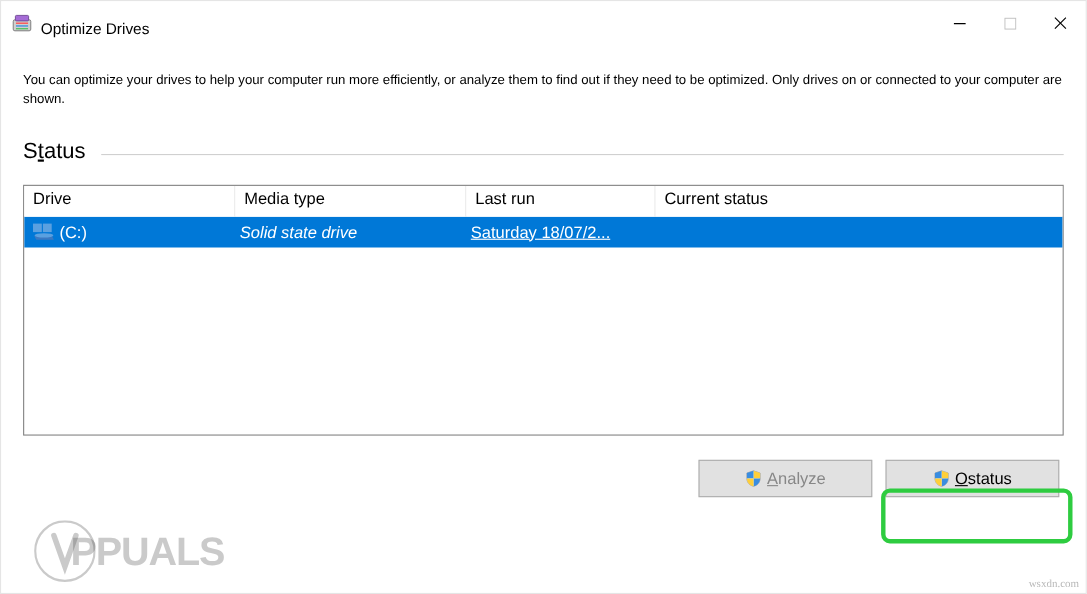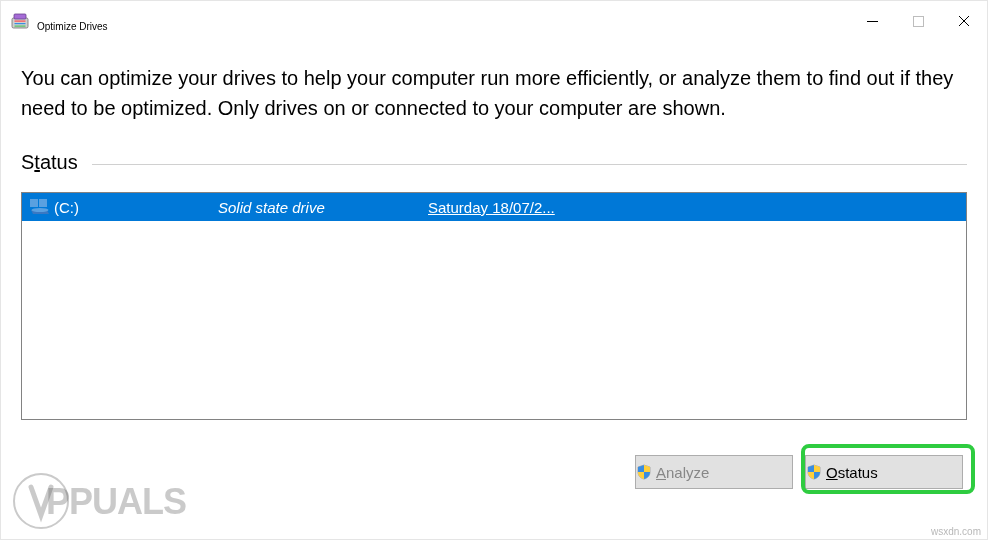--- a/index.html
+++ b/index.html
@@ -17,37 +17,37 @@
     .titlebar {
       height: 40px;
       display: flex;
       align-items: center;
       padding-left: 10px;
     }
     .titlebar .app-icon {
       width: 18px; height: 18px; margin-right: 8px;
       display: inline-flex; align-items: center; justify-content: center;
     }
-    .titlebar .title { font-size: 10px; margin-top: 10px; }
+    .titlebar .title { font-size: 14px; margin-top: 10px; }
     .win-controls {
       margin-left: auto;
       display: flex;
       height: 100%;
     }
     .win-btn {
       width: 46px;
       height: 40px;
       display: flex;
       align-items: center;
       justify-content: center;
       color: #000;
     }
     .win-btn.disabled { color: #bdbdbd; }
     .content { padding: 22px 20px 0 20px; }
-    .desc { line-height: 1.5; font-size: 20px; margin-bottom: 28px; }
+    .desc { line-height: 1.5; font-size: 12px; margin-bottom: 28px; }
     .section-row {
       display: flex;
       align-items: center;
       margin-bottom: 18px;
     }
     .section-label { font-size: 20px; }
     .section-label .accel { text-decoration: underline; }
     .section-line {
       flex: 1;
       height: 1px;
@@ -100,56 +100,56 @@
     }
     .btn {
       width: 158px;
       height: 34px;
       border: 1px solid #adadad;
       background: #e1e1e1;
       font-family: inherit;
       font-size: 15px;
       display: flex;
       align-items: center;
+      justify-content: center;
       gap: 4px;
-      margin-top: 13px;
     }
     .btn.disabled { color: #878787; }
     .btn .accel { text-decoration: underline; }
     .highlight {
       position: absolute;
       left: 800px;
       top: 443px;
       width: 174px;
       height: 50px;
       border: 4px solid #2ecc40;
       border-radius: 8px;
       pointer-events: none;
     }
     .watermark {
       position: absolute;
-      left: 0;
+      left: 18px;
       bottom: 0;
       width: 210px;
       height: 90px;
       pointer-events: none;
     }
     .wm-text {
       position:absolute; left:45px; bottom:16px;
       font-size: 36px; font-weight: 700; letter-spacing: -1px;
       color: rgba(80,80,80,0.3);
       font-family: Arial, sans-serif;
     }
     .wm-circle {
       position:absolute; left:12px; bottom:10px;
       width:56px; height:56px;
     }
     .sourcetag{
       position:absolute; right:6px; bottom:2px;
-      font-size:10px; color:#b8b8b8; font-family: Liberation Sans, sans-serif;
+      font-size:10px; color:#b8b8b8; font-family: Liberation Serif, serif;
     }
   </style>
 </head>
 <body>
 
 <div class="titlebar">
   <span class="app-icon">
     <svg width="18" height="18" viewBox="0 0 18 18">
       <rect x="1" y="6" width="16" height="10" rx="1.5" fill="#d0d0d0" stroke="#707070" stroke-width="0.8"></rect>
       <rect x="3" y="2" width="12" height="5" rx="1" fill="#a56cd6" stroke="#6a4390" stroke-width="0.8"></rect>
@@ -181,20 +181,26 @@
 
 <div class="content">
   <p class="desc">You can optimize your drives to help your computer run more efficiently, or analyze them to find out if they need to be optimized. Only drives on or connected to your computer are shown.</p>
 
   <div class="section-row">
     <span class="section-label"><span>S</span><span class="accel">t</span><span>atus</span></span>
     <div class="section-line"></div>
   </div>
 
   <div class="list-box">
+    <div class="list-header">
+      <div class="col col-drive">Drive</div>
+      <div class="col col-media">Media type</div>
+      <div class="col col-last">Last run</div>
+      <div class="col col-status">Current status</div>
+    </div>
     <div class="list-row">
       <div class="cell cell-drive">
         <svg class="drive-icon-svg" width="20" height="16" viewBox="0 0 20 16">
           <rect x="0" y="0" width="8" height="8" fill="#5aa0e0"></rect>
           <rect x="9" y="0" width="8" height="8" fill="#5aa0e0"></rect>
           <path d="M1 11 L17 11 L19 15 L3 15 Z" fill="#3a78c2"></path>
           <ellipse cx="10" cy="11" rx="8.5" ry="2" fill="#5aa0e0"></ellipse>
         </svg>
         <span>(C:)</span>
       </div>

